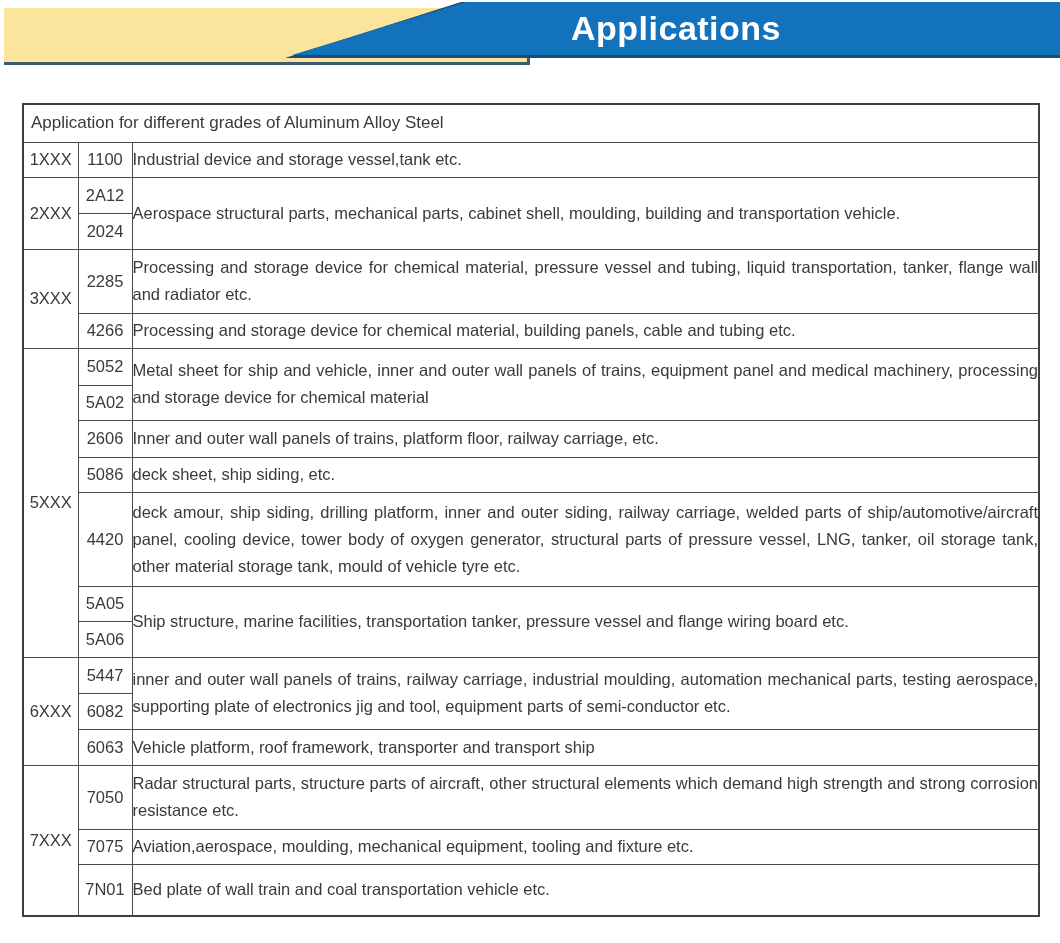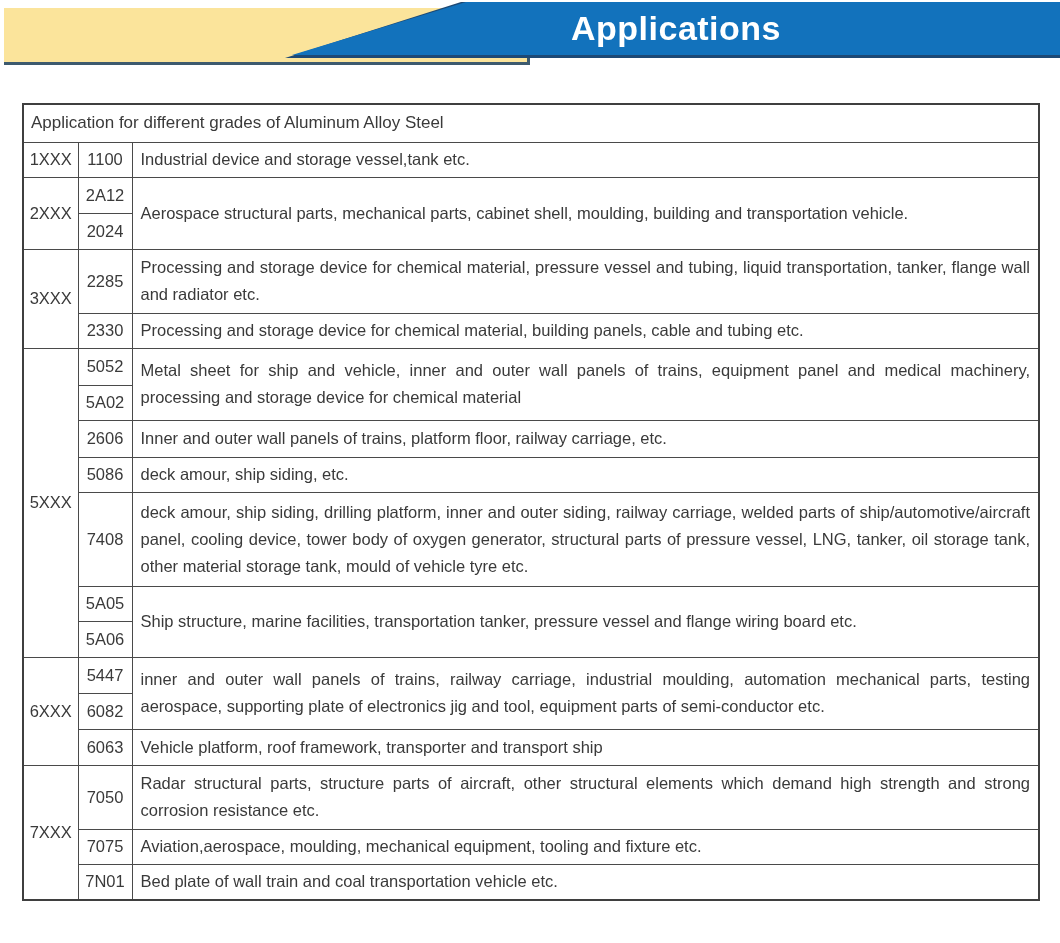--- a/index.html
+++ b/index.html
@@ -65,21 +65,21 @@
     padding-left:7px;
   }
   .apps-table td.series-cell,
   .apps-table td.grade-cell {
     text-align:center;
     padding:2px 3px;
   }
   .apps-table td.desc-cell {
     text-align:justify;
     line-height:27px;
-    padding:3px 8px;
+    padding:3px 0;
   }
 </style>
 </head>
 <body>
 
 <div class="page">
 
   <div class="banner">
     <div class="banner-yellow"></div>
     <div class="banner-blue-edge"></div>
@@ -113,42 +113,42 @@
       <tr style="height:36px">
         <td class="grade-cell">2024</td>
       </tr>
 
       <tr style="height:64px">
         <td class="series-cell" rowspan="2">3XXX</td>
         <td class="grade-cell">2285</td>
         <td class="desc-cell">Processing and storage device for chemical material, pressure vessel and tubing, liquid transportation, tanker, flange wall and radiator etc.</td>
       </tr>
       <tr style="height:35px">
-        <td class="grade-cell">2330</td>
+        <td class="grade-cell">4266</td>
         <td class="desc-cell">Processing and storage device for chemical material, building panels, cable and tubing etc.</td>
       </tr>
 
       <tr style="height:37px">
         <td class="series-cell" rowspan="7">5XXX</td>
         <td class="grade-cell">5052</td>
         <td class="desc-cell" rowspan="2">Metal sheet for ship and vehicle, inner and outer wall panels of trains, equipment panel and medical machinery, processing and storage device for chemical material</td>
       </tr>
       <tr style="height:35px">
         <td class="grade-cell">5A02</td>
       </tr>
       <tr style="height:37px">
         <td class="grade-cell">2606</td>
         <td class="desc-cell">Inner and outer wall panels of trains, platform floor, railway carriage, etc.</td>
       </tr>
       <tr style="height:35px">
         <td class="grade-cell">5086</td>
-        <td class="desc-cell">deck amour, ship siding, etc.</td>
+        <td class="desc-cell">deck sheet, ship siding, etc.</td>
       </tr>
       <tr style="height:94px">
-        <td class="grade-cell">7408</td>
+        <td class="grade-cell">4420</td>
         <td class="desc-cell">deck amour, ship siding, drilling platform, inner and outer siding, railway carriage, welded parts of ship/automotive/aircraft panel, cooling device, tower body of oxygen generator, structural parts of pressure vessel, LNG, tanker, oil storage tank, other material storage tank, mould of vehicle tyre etc.</td>
       </tr>
       <tr style="height:35px">
         <td class="grade-cell">5A05</td>
         <td class="desc-cell" rowspan="2">Ship structure, marine facilities, transportation tanker, pressure vessel and flange wiring board etc.</td>
       </tr>
       <tr style="height:36px">
         <td class="grade-cell">5A06</td>
       </tr>
 
@@ -167,20 +167,20 @@
 
       <tr style="height:64px">
         <td class="series-cell" rowspan="3">7XXX</td>
         <td class="grade-cell">7050</td>
         <td class="desc-cell">Radar structural parts, structure parts of aircraft, other structural elements which demand high strength and strong corrosion resistance etc.</td>
       </tr>
       <tr style="height:35px">
         <td class="grade-cell">7075</td>
         <td class="desc-cell">Aviation,aerospace, moulding, mechanical equipment, tooling and fixture etc.</td>
       </tr>
-      <tr style="height:36px">
+      <tr style="height:52px">
         <td class="grade-cell">7N01</td>
         <td class="desc-cell">Bed plate of wall train and coal transportation vehicle etc.</td>
       </tr>
     </tbody>
   </table>
 
 </div>
 
 </body></html>

